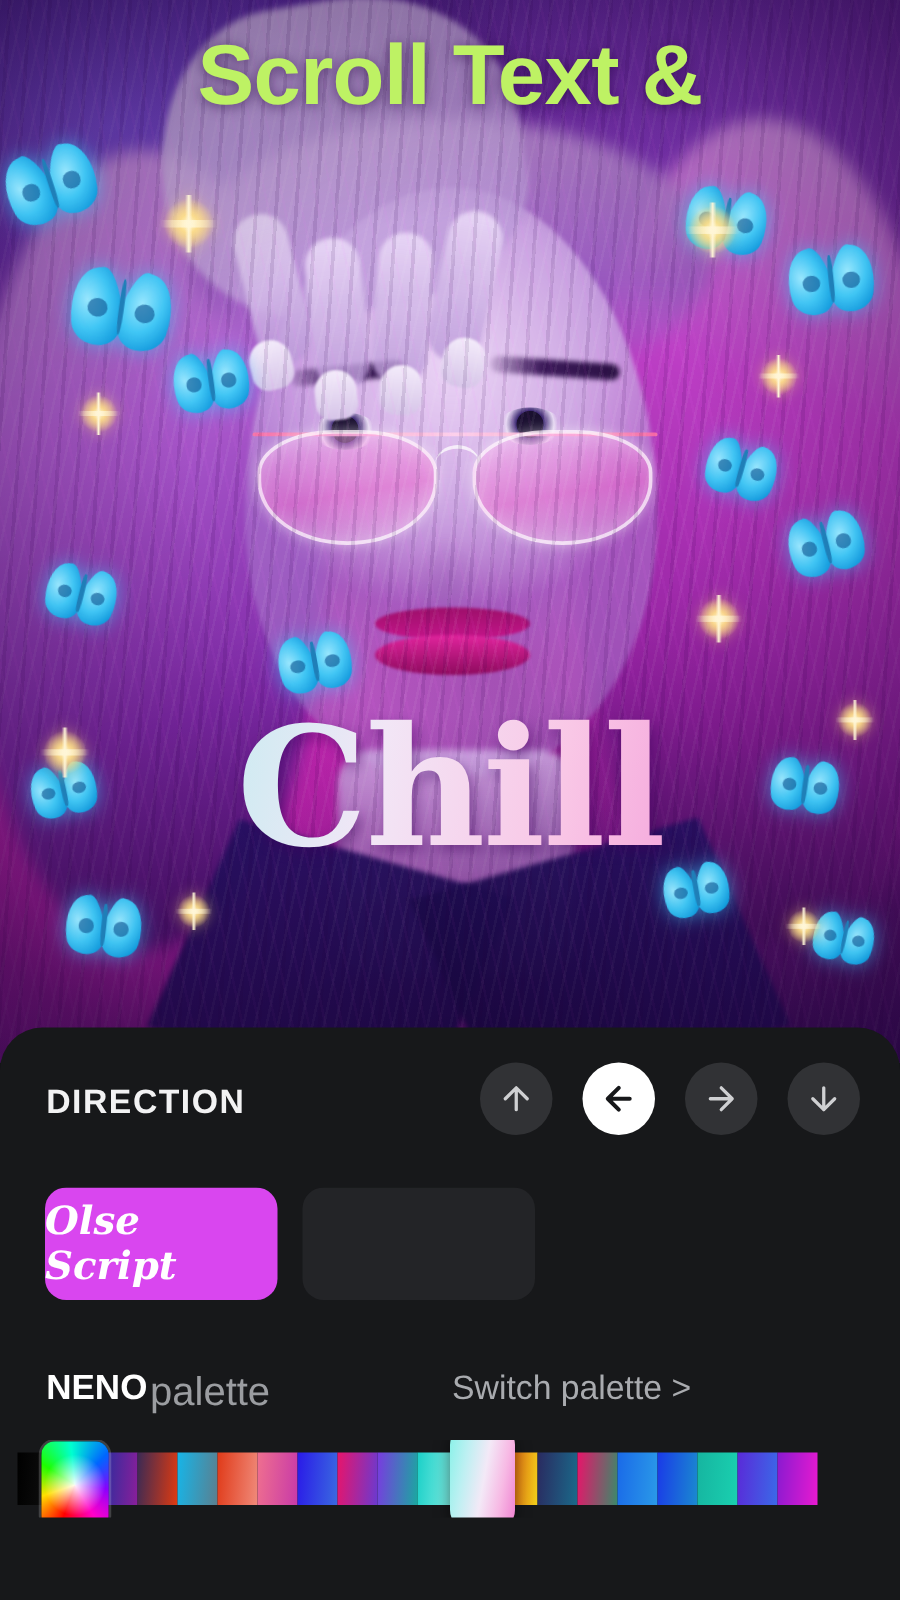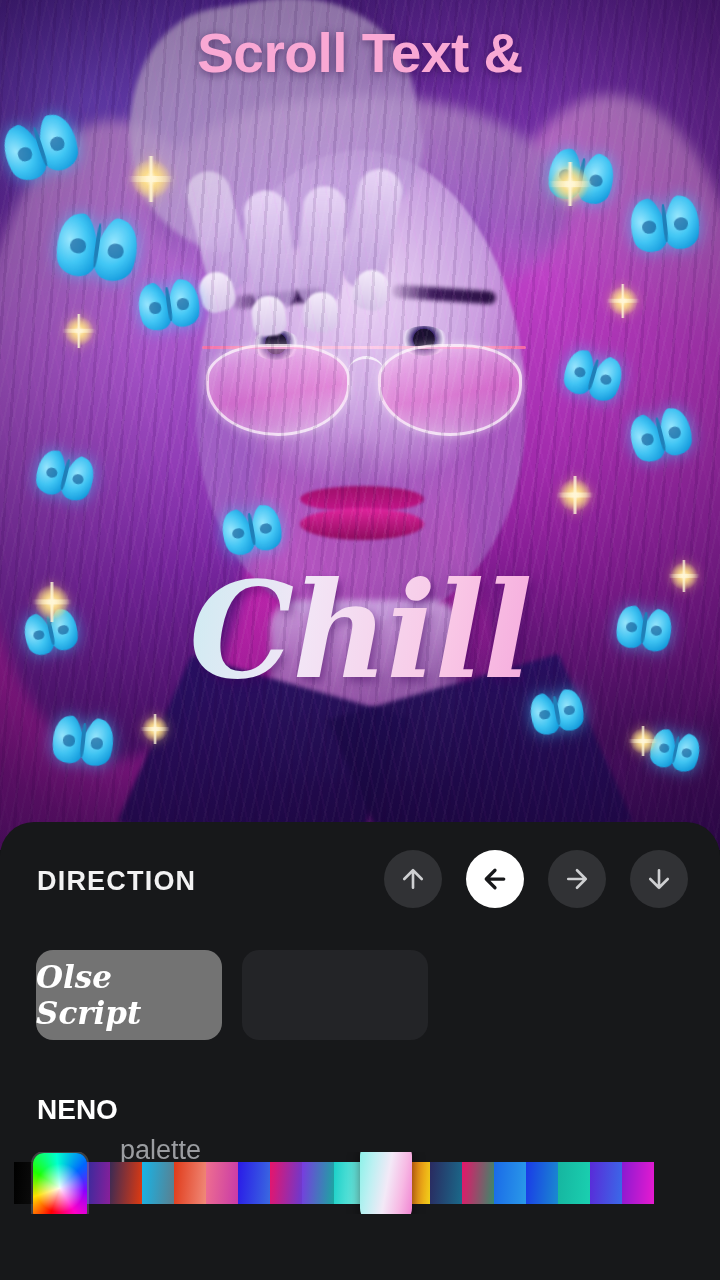--- a/index.html
+++ b/index.html
@@ -112,26 +112,26 @@
     background:radial-gradient(circle, rgba(255,248,210,1) 0%, rgba(255,225,140,.85) 22%, rgba(255,190,80,0) 62%);
     filter:drop-shadow(0 0 6px rgba(255,215,120,.9)); }
   .spark::before,.spark::after{ content:""; position:absolute; left:50%; top:50%;
     background:linear-gradient(90deg,rgba(255,240,190,0),rgba(255,246,215,.98),rgba(255,240,190,0)); }
   .spark::before{ width:100%; height:13%; transform:translate(-50%,-50%); }
   .spark::after{ width:13%; height:100%; transform:translate(-50%,-50%); }
 
   
   .headline{ position:absolute; left:0; top:22px; width:720px; text-align:center;
     font-family:"Liberation Sans Narrow","Liberation Sans",sans-serif;
-    font-weight:700; font-size:55px; line-height:1.14; color:#f9a8d4; letter-spacing:-.5px;
+    font-weight:700; font-size:68px; line-height:1.14; color:#bef264; letter-spacing:-.5px;
     text-shadow:0 2px 10px rgba(35,0,60,.55); z-index:6; }
 
   
   .chill{ position:absolute; left:0; top:565px; width:720px; text-align:center; z-index:6;
-    font-family:"DejaVu Serif", serif; font-style:italic; font-weight:700;
+    font-family:"DejaVu Serif", serif; font-weight:700;
     font-size:132px; line-height:1; letter-spacing:-2px;
     background:linear-gradient(100deg,#8ff0e6 0%, #bdeef0 18%, #f2e6f6 42%, #f9c7e6 62%, #f39ad8 82%, #ef84cf 100%);
     -webkit-background-clip:text; background-clip:text; color:transparent;
     filter:drop-shadow(3px 5px 5px rgba(60,0,90,.45)); }
 
   
   .sheet{ position:absolute; left:0; top:822px; width:720px; height:458px;
     background:#17181a; border-radius:34px 34px 0 0; z-index:10; }
 
   .row-direction{ position:absolute; left:0; top:28px; width:720px; height:68px; }
@@ -142,29 +142,29 @@
     display:flex; align-items:center; justify-content:center; }
   .dbtn.sel{ background:#fff; }
   .dbtn svg{ width:30px; height:30px; stroke:#cfd0d2; stroke-width:2.1; fill:none;
     stroke-linecap:round; stroke-linejoin:round; }
   .dbtn.sel svg{ stroke:#17181a; stroke-width:2.6; }
 
   .fonts{ position:absolute; left:0; top:128px; width:720px; height:105px;
     display:flex; gap:20px; padding-left:36px; overflow:hidden; }
   .fchip{ flex:0 0 auto; width:186px; height:90px; border-radius:17px; background:#232427;
     display:flex; align-items:center; justify-content:center; color:#7e8084; }
-  .fchip.sel{ background:#737373; color:#fff; }
+  .fchip.sel{ background:#d946ef; color:#fff; }
   .f-olse{ font-family:"DejaVu Serif",serif; font-style:italic; font-weight:700; font-size:31px; }
   .f-lucky{ font-family:"Liberation Sans",sans-serif; font-weight:700; font-size:25px;
     letter-spacing:.5px; transform:scaleY(1.12); }
   .f-damion{ font-family:"DejaVu Serif",serif; font-style:italic; font-weight:700; font-size:30px; }
 
   .palette-head{ position:absolute; left:0; top:268px; width:583px; height:44px; }
   .pal-name{ position:absolute; left:37px; top:4px; font-size:28px; font-weight:700; color:#fff; }
-  .pal-word{ position:absolute; left:120px; top:5px; font-size:27px; color:#9b9da1;margin-top:40px; }
+  .pal-word{ position:absolute; left:120px; top:5px; font-size:32px; color:#9b9da1; }
   .switch-pal{ position:absolute; right:30px; top:5px; font-size:27px; color:#a9abaf; }
 
   .swatch-wrap{ position:absolute; left:0; top:330px; width:720px; height:62px; overflow:hidden; }
   .strip{ position:absolute; left:14px; top:10px; height:42px; display:flex; }
   .sw{ width:32px; height:42px; flex:0 0 auto; }
   .wheel{ position:absolute; left:33px; top:1px; width:54px; height:70px; border-radius:11px;
     background:
       radial-gradient(circle at 50% 50%, rgba(255,255,255,.95) 0%, rgba(255,255,255,0) 55%),
       conic-gradient(from 200deg, #ff0000, #ffe000, #1eff00, #00ffd0, #0066ff, #8a00ff, #ff00c8, #ff0000);
     box-shadow:0 0 0 2px rgba(255,255,255,.18); z-index:3; }
@@ -367,20 +367,21 @@
         <span class="f-olse">Olse Script</span>
       </div>
       <div class="fchip">
         
       </div>
     </div>
 
     <div class="palette-head">
       <div class="pal-name">NENO</div>
       <div class="pal-word">palette</div>
+      <div class="switch-pal">Switch palette &gt;</div>
     </div>
 
     <div class="swatch-wrap">
       <div class="strip" id="strip">
           <div class="sw" style="background: linear-gradient(95deg, rgb(0, 0, 0) 0%, rgb(18, 18, 18) 100%);"></div>
           <div class="sw" style="background: linear-gradient(95deg, rgb(226, 75, 75) 0%, rgb(196, 31, 176) 100%);"></div>
           <div class="sw" style="background: linear-gradient(95deg, rgb(27, 47, 158) 0%, rgb(138, 31, 154) 100%);"></div>
           <div class="sw" style="background: linear-gradient(95deg, rgb(58, 42, 85) 0%, rgb(224, 58, 16) 100%);"></div>
           <div class="sw" style="background: linear-gradient(95deg, rgb(22, 181, 232) 0%, rgb(91, 127, 143) 100%);"></div>
           <div class="sw" style="background: linear-gradient(95deg, rgb(224, 58, 24) 0%, rgb(240, 138, 122) 100%);"></div>

